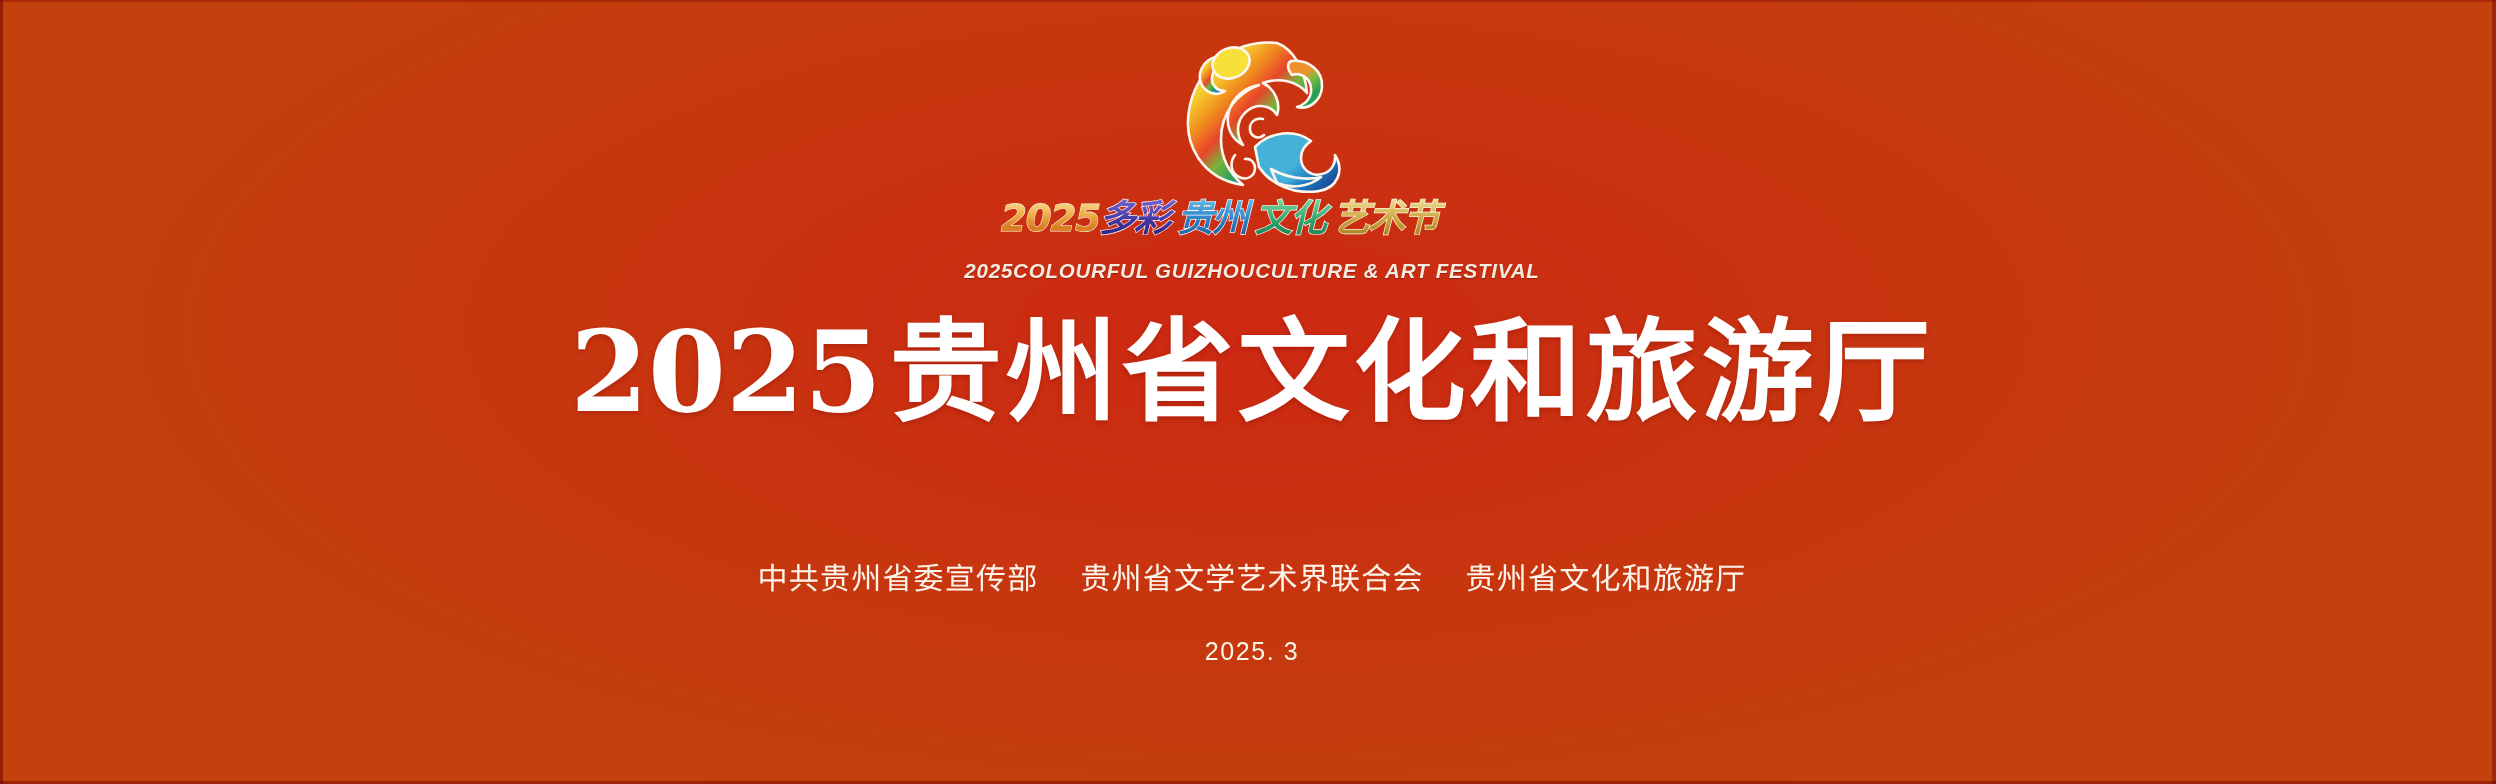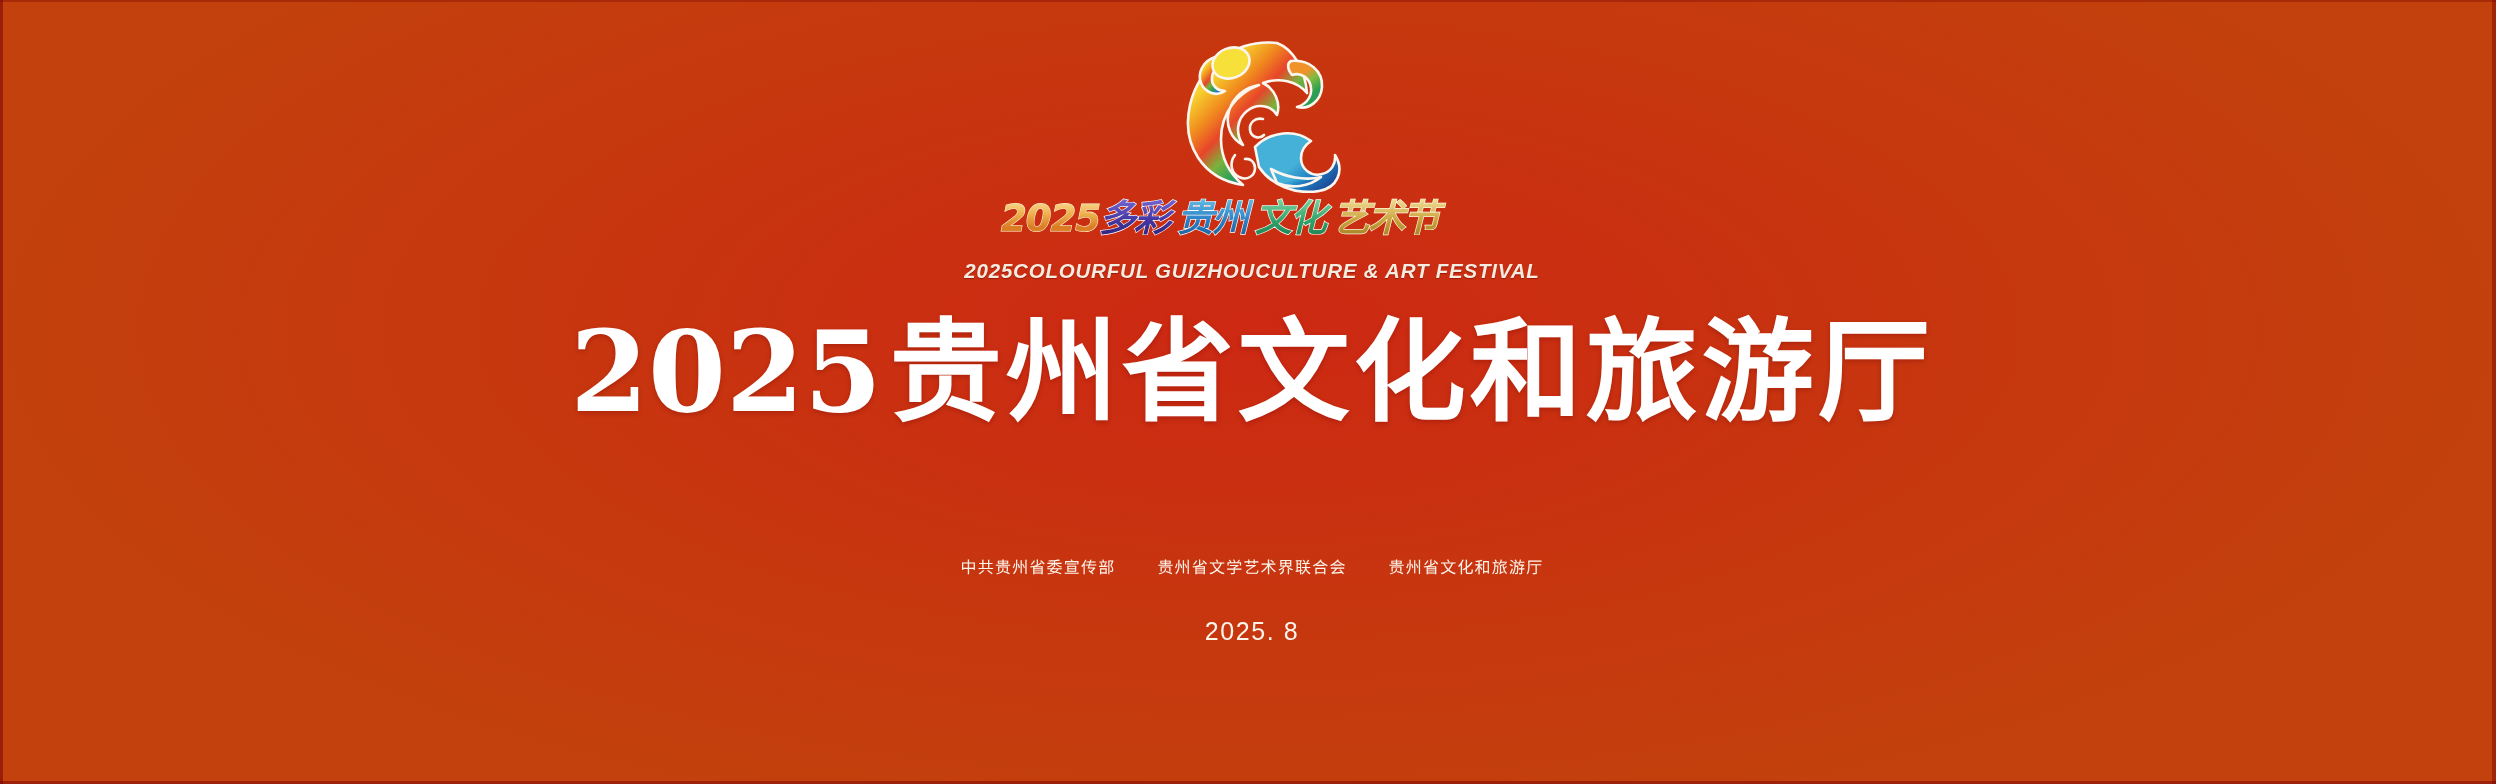--- a/index.html
+++ b/index.html
@@ -98,21 +98,21 @@
     letter-spacing: 0px;
     margin-right: 8px;
   }
 
   
   #organizer-row {
     margin-top: 48px;
     display: flex;
     align-items: baseline;
     gap: 42px;
-    font-size: 16px;
+    font-size: 30px;
     color: #fdf4ea;
     letter-spacing: 1.2px;
     white-space: nowrap;
   }
   #organizer-row .org {
     font-family: "Liberation Sans", "DejaVu Sans", sans-serif;
   }
 
   
   #event-date {
@@ -265,18 +265,18 @@
     </div>
 
     <h1 id="main-title"><span class="year">2025</span><span>贵州省文化和旅游厅</span></h1>
 
     <div id="organizer-row">
       <span class="org">中共贵州省委宣传部</span>
       <span class="org">贵州省文学艺术界联合会</span>
       <span class="org">贵州省文化和旅游厅</span>
     </div>
 
-    <div id="event-date">2025. 8</div>
+    <div id="event-date">2025. 3</div>
 
   </div>
 
   <div id="edge-frame"></div>
 </div>
 
 </body></html>

